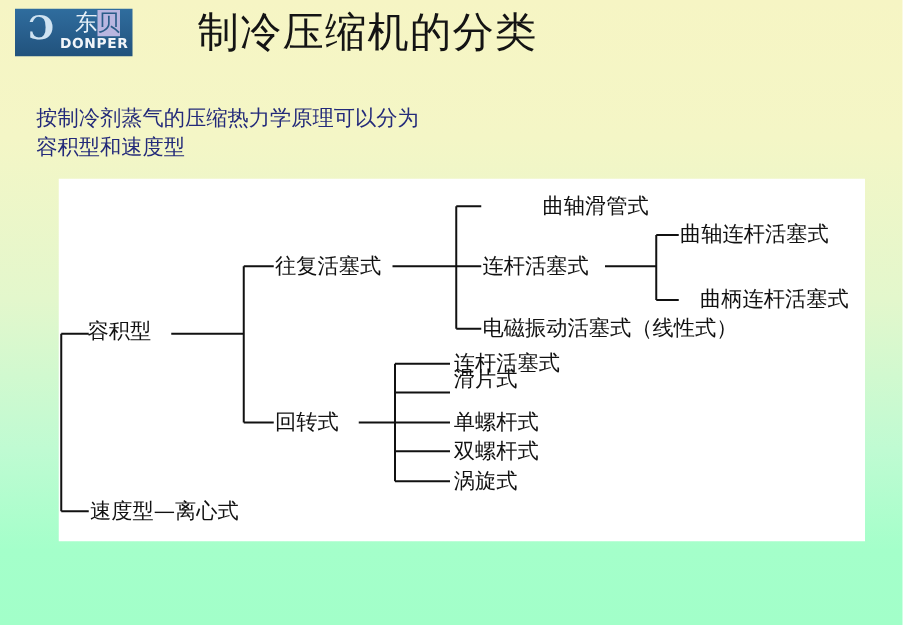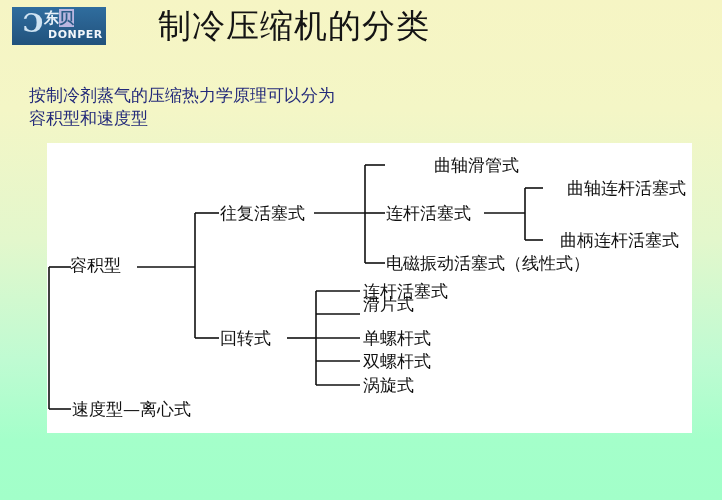--- a/index.html
+++ b/index.html
@@ -38,25 +38,25 @@
     height: 28px;
     color: #cfe3f2;
     font-size: 26px;
     line-height: 28px;
     font-family: "DejaVu Serif", "Liberation Serif", serif;
     font-weight: bold;
     text-align: center;
   }
   #logo .cn {
     position: absolute;
-    left: 32px;
+    left: 48px;
     top: 1px;
-    font-size: 15px;
+    font-size: 18px;
     line-height: 21px;
-    font-weight: bold;
+    font-weight: normal;
     color: #e8f1f8;
     letter-spacing: 0px;
   }
   #logo .cn .hl {
     background: #b9b6e0;
     color: #2a5c88;
   }
   #logo .en {
     position: absolute;
     left: 36px;
@@ -193,21 +193,21 @@
       <div class="node" style="left:7px; top:122px;margin-left:16px;">容积型</div>
       <div class="node" style="left:25px; top:266px;">速度型—离心式</div>
 
       <div class="node" style="left:173px; top:70px;">往复活塞式</div>
       <div class="node" style="left:173px; top:195px;">回转式</div>
 
       <div class="node" style="left:339px; top:22px;margin-left:48px;">曲轴滑管式</div>
       <div class="node" style="left:339px; top:70px;">连杆活塞式</div>
       <div class="node" style="left:339px; top:120px;">电磁振动活塞式（线性式）</div>
 
-      <div class="node" style="left:520px; top:45px;">曲轴连杆活塞式</div>
+      <div class="node" style="left:497px; top:45px;">曲轴连杆活塞式</div>
       <div class="node" style="left:497px; top:97px;margin-left:16px;">曲柄连杆活塞式</div>
 
       <div class="node" style="left:316px; top:148px;">连杆活塞式</div>
       <div class="node" style="left:316px; top:161px;">滑片式</div>
       <div class="node" style="left:316px; top:195px;">单螺杆式</div>
       <div class="node" style="left:316px; top:218px;">双螺杆式</div>
       <div class="node" style="left:316px; top:242px;">涡旋式</div>
 
     </div>
   </div>

